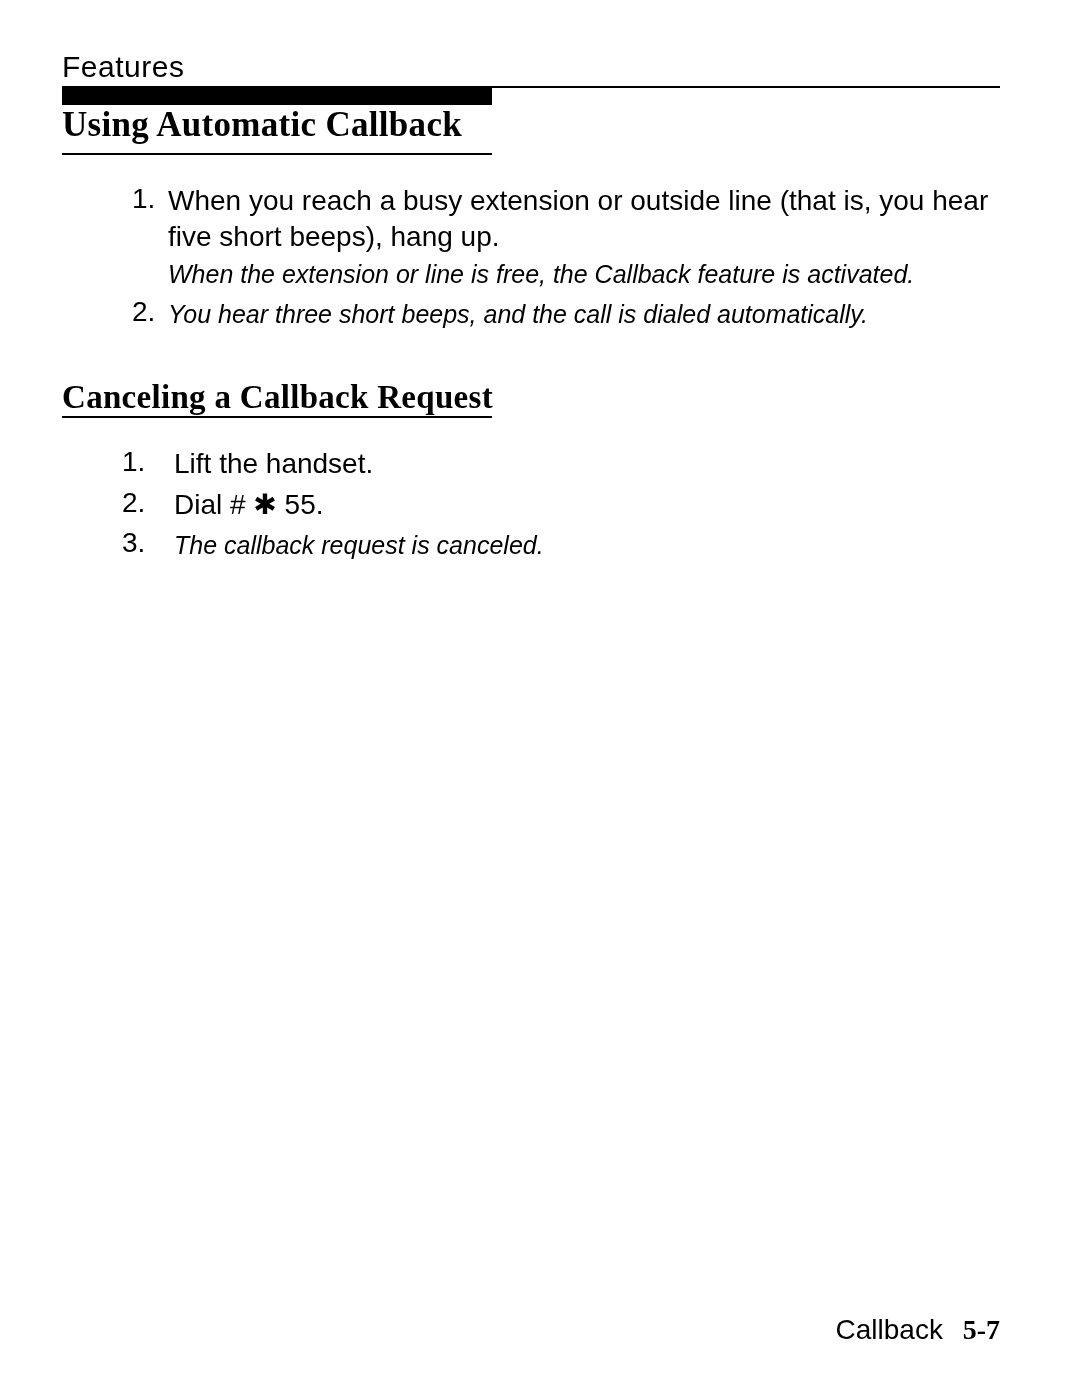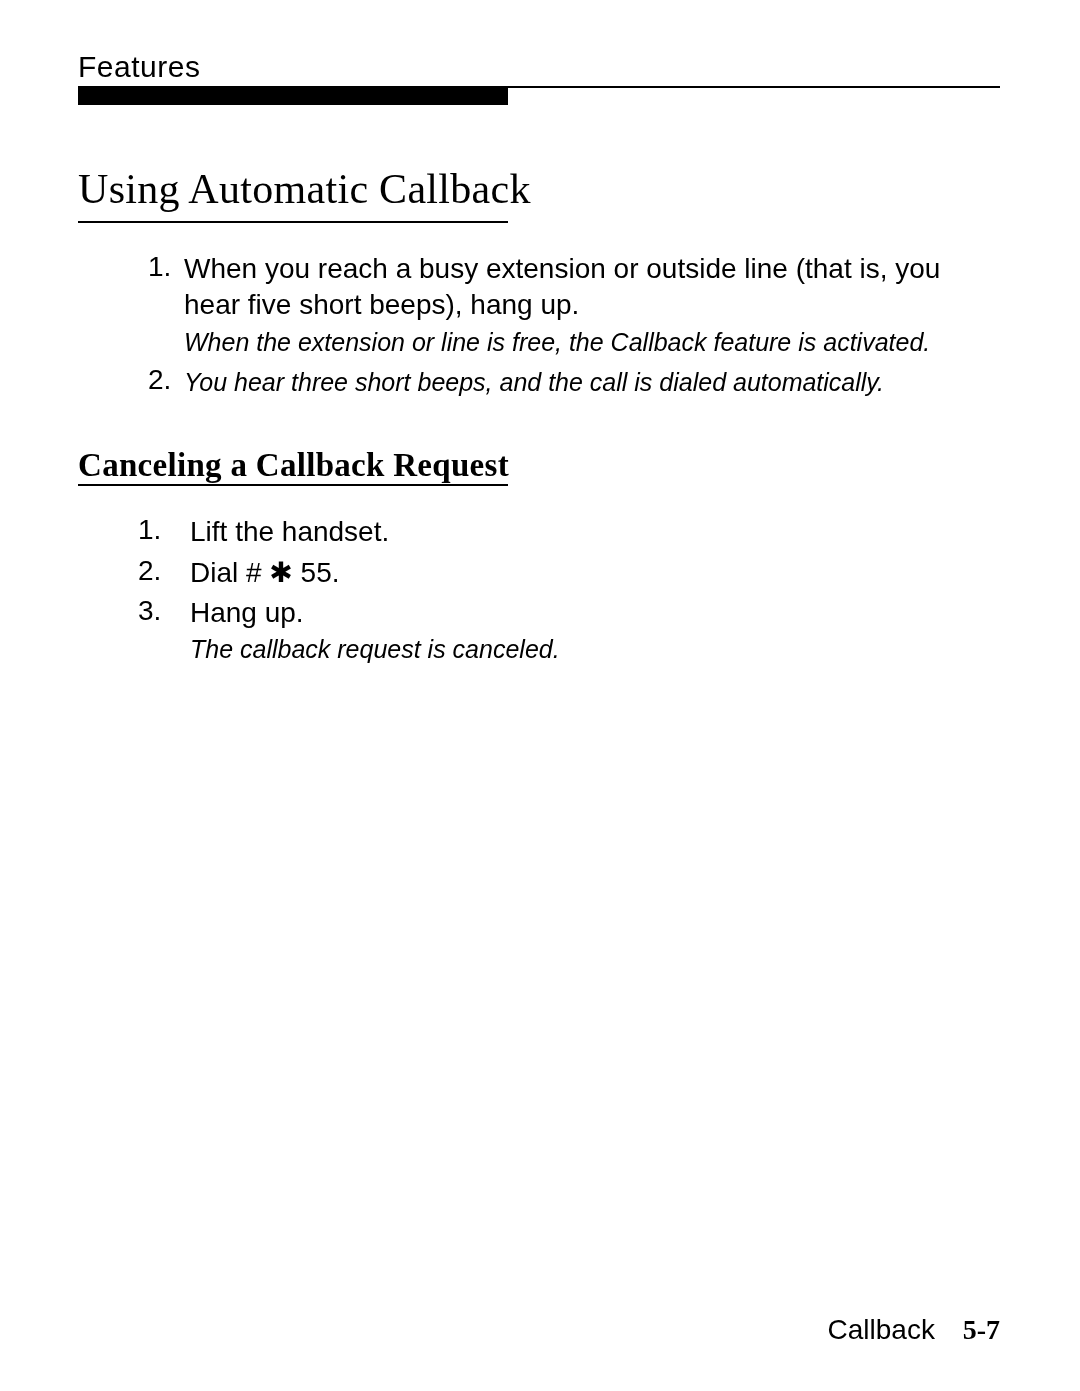--- a/index.html
+++ b/index.html
@@ -8,21 +8,21 @@
     box-sizing: border-box;
   }
   body {
     width: 1080px;
     height: 1391px;
     background: #ffffff;
     font-family: Arial, Helvetica, sans-serif;
     color: #000000;
   }
   .page {
-    padding: 50px 80px 40px 78px;
+    padding: 50px 80px 40px 62px;
     position: relative;
     height: 100%;
   }
   .header-row {
     display: flex;
     align-items: baseline;
     margin-bottom: 2px;
   }
   .header-label {
     font-size: 30px;
@@ -35,23 +35,22 @@
   }
   .black-bar {
     height: 18px;
     background: #000;
     width: 430px;
     margin-top: -1px;
     margin-bottom: 0;
   }
   .section-title {
     font-family: "Book Antiqua", Palatino, Georgia, serif;
-    font-weight: normal;
-    font-size: 42px;
-    margin-top: 60px;
+    font-weight: bold;
+    font-size: 35px;
     margin-bottom: 8px;
     letter-spacing: 0.3px;
   }
   .title-underline {
     border: none;
     border-top: 2px solid #000;
     width: 430px;
     margin-bottom: 28px;
   }
   .step-list {
@@ -103,21 +102,21 @@
   }
   .footer {
     position: absolute;
     bottom: 45px;
     right: 80px;
     font-size: 28px;
   }
   .footer-page {
     font-family: "Book Antiqua", Palatino, Georgia, serif;
     font-weight: bold;
-    margin-left: 20px;
+    margin-left: 12px;
   }
   .bold {
     font-weight: normal;
   }
 </style>
 </head>
 <body>
 
 <div class="page">
 
@@ -160,21 +159,20 @@
       <div class="step-num">2.</div>
       <div class="step-body">
         <div class="step-text">
           <span>Dial </span><span class="bold"># ✱ 55.</span>
         </div>
       </div>
     </div>
     <div class="step2">
       <div class="step-num">3.</div>
       <div class="step-body">
-        <div class="step-text">Hang up.</div>
         <div class="step-note">The callback request is canceled.</div>
       </div>
     </div>
   </div>
 
   <div class="footer">
     <span>Callback</span>
     <span class="footer-page">5-7</span>
   </div>
 

